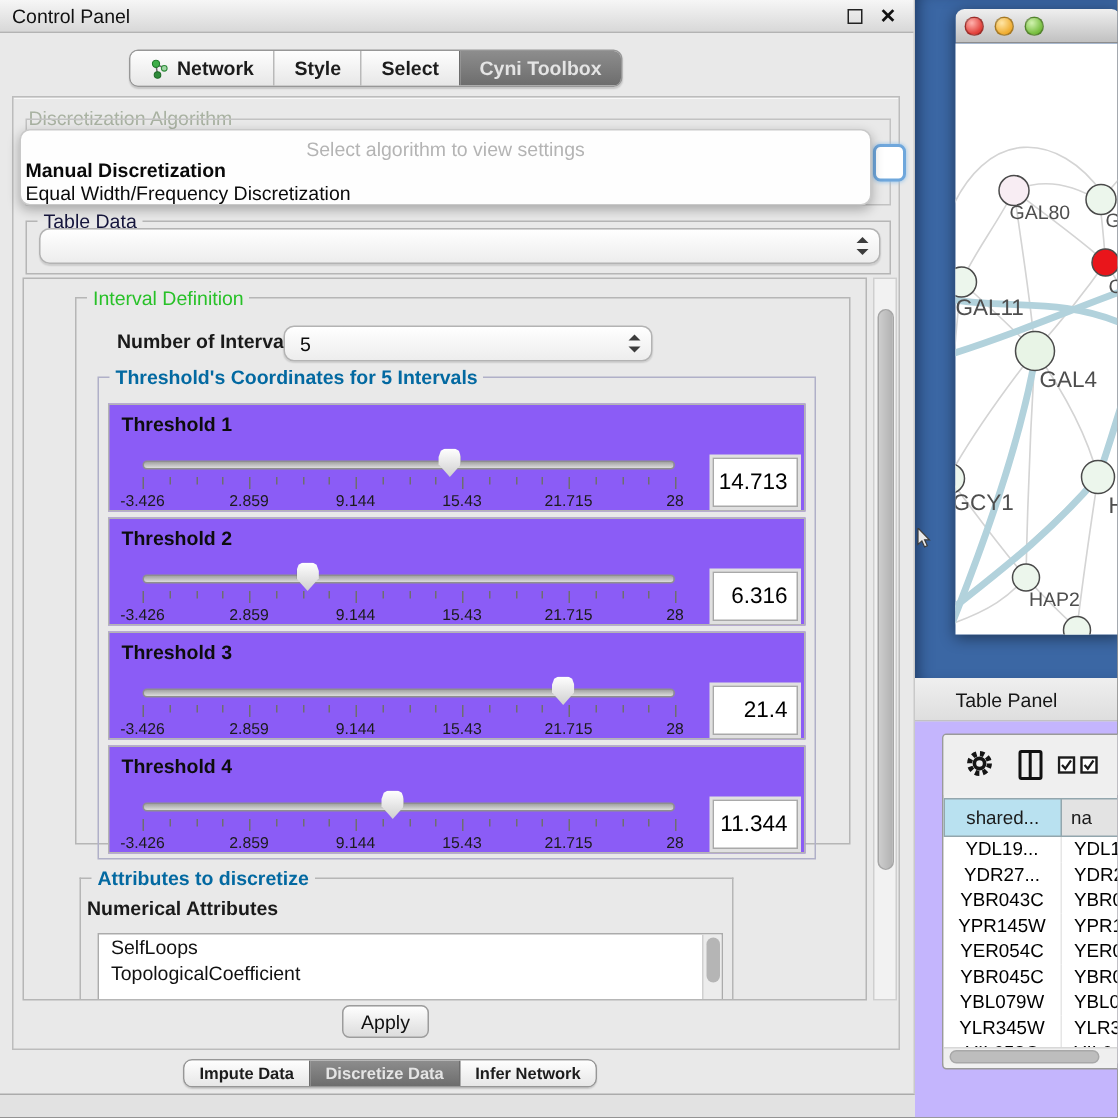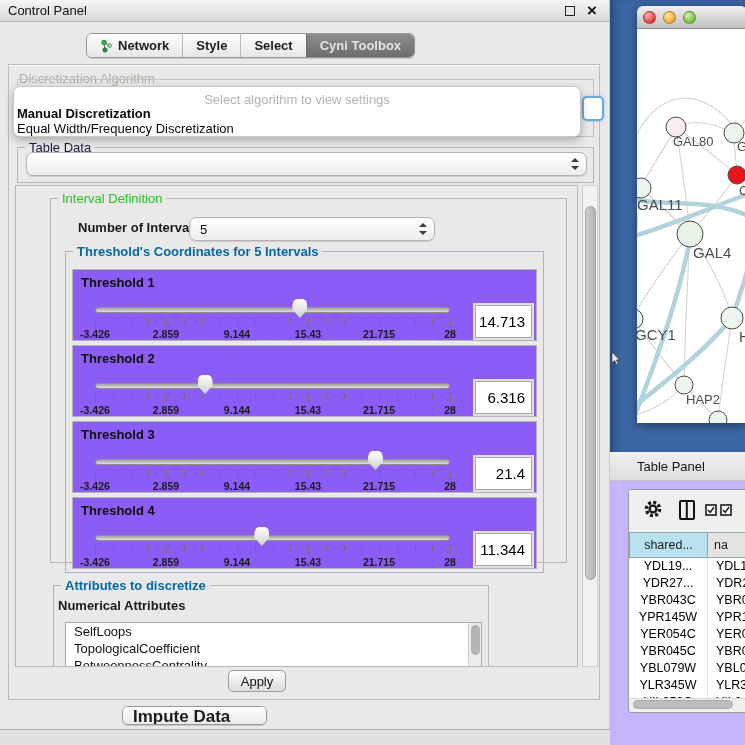--- a/index.html
+++ b/index.html
@@ -19,21 +19,21 @@
   .cp-close { position:absolute; right:12px; top:0px; font-size:17px; font-weight:bold; color:#111; line-height:22px; }
   
   .seg { position:absolute; display:flex; border:1px solid #979797; border-radius:6px; overflow:hidden;
     background:linear-gradient(#fdfdfd,#e9e9e9); box-shadow:0 1px 1px rgba(0,0,0,.15); }
   .seg .tab { display:flex; align-items:center; gap:5px; padding:0 13px; font-weight:bold; color:#1c1c1c;
     background:linear-gradient(#fefefe,#e7e7e7); border-left:1px solid #b9b9b9; cursor:default; white-space:nowrap; }
   .seg .tab:first-child { border-left:none; }
   .seg .tab.sel { background:linear-gradient(#8d8d8d,#6d6d6d); color:#e4e4e4; border-left-color:#6d6d6d; }
   .seg .tab.sel + .tab { border-left-color:#6d6d6d; }
   #top-tabs { left:86px; top:33px; height:25px; font-size:13px; }
-  #bottom-tabs { left:122px; top:706px; height:19px; font-size:17px;flex-direction:column; }
+  #bottom-tabs { left:122px; top:706px; height:19px; font-size:11px; }
   #bottom-tabs .tab { padding:0 10px; }
   
   .outer-panel { position:absolute; left:8px; top:64px; width:592px; height:636px;
     border:1px solid #bcbcbc; background:#e9e9e9; box-shadow:inset 0 1px 0 #f8f8f8; }
   .algo-title { position:absolute; left:10px; top:6px; color:#a9b2a2; font-size:13px; }
   .algo-border { position:absolute; left:8px; top:14px; width:577px; height:58px; border:1px solid #c2c2c2; }
   .combo-fragment { position:absolute; left:573px; top:31px; width:22px; height:25px;
     background:#fff; border:2px solid #6fa7dc; border-radius:5px; box-shadow:0 0 3px #8fc0ea; }
   
   .popup { position:absolute; left:4px; top:21px; width:568px; height:51px; background:#fefefe;
@@ -67,21 +67,21 @@
   
   .thr-box { position:absolute; left:6px; width:465px; height:72px; border:1px solid #b4b4b4; background:#8b5cf6; }
   .thr-label { position:absolute; left:8px; top:5px; font-weight:bold; font-size:13px; color:#0d0d0d; }
   .thr-track { position:absolute; left:22px; top:37px; width:355px; height:6px; border:1px solid #8f8f8f;
     border-radius:3px; background:linear-gradient(#a3a3a3,#dcdcdc); }
   .thr-thumb { position:absolute; top:29px; width:15px; height:19px;
     background:linear-gradient(#ffffff,#cfcfcf); filter:drop-shadow(0 0 0.6px #6f6f6f);
     clip-path:polygon(0 30%, 10% 8%, 28% 0, 72% 0, 90% 8%, 100% 30%, 100% 55%, 50% 100%, 0 55%); }
   .tick { position:absolute; top:48px; width:1px; height:5px; background:#6e6e6e; }
   .tick.major { height:8px; }
-  .tick-label { position:absolute; top:58px; transform:translateX(-50%); font-size:10.5px; font-weight:bold; color:#1b1b1b; white-space:nowrap; }
+  .tick-label { position:absolute; top:58px; transform:translateX(-50%); font-size:10.5px; font-weight:normal; color:#1b1b1b; white-space:nowrap; }
   .thr-value { position:absolute; left:402px; top:35px; width:57px; height:33px; background:#fff;
     border:1px solid #a9a9a9; box-shadow:0 0 0 2px #e0e0e0; font-size:15px; color:#000;
     text-align:right; padding:7px 6px 0 0; }
   
   .attrs-sub { position:absolute; left:4px; top:12px; font-weight:bold; font-size:13px; }
   .attr-list { position:absolute; left:11px; top:36px; width:417px; height:46px; background:#fff;
     border:1px solid #ababab; overflow:hidden; }
   .attr-item { height:17px; line-height:17px; padding-left:8px; font-size:13px; color:#111; }
   .attr-sb { position:absolute; right:0; top:0; width:13px; height:100%; background:#ececec; border-left:1px solid #d0d0d0; }
   .attr-thumb { position:absolute; left:1.5px; top:2px; width:9px; height:30px; border-radius:5px; background:#b5b5b5; }
@@ -327,21 +327,20 @@
           </div>
         </div>
 
         <div class="group" style="left:37px; top:399px; width:436px; height:90px; border-bottom:none;">
           <span class="group-title gt-blue">Attributes to discretize</span>
           <div class="attrs-sub">Numerical Attributes</div>
           <div class="attr-list">
             <div id="attr-items">
                 <div class="attr-item">SelfLoops</div>
                 <div class="attr-item">TopologicalCoefficient</div>
-                <div class="attr-item">BetweennessCentrality</div>
               </div>
             <div class="attr-sb">
                 <div class="attr-thumb"></div>
               </div>
           </div>
         </div>
       </div>
 
       <div class="v-scrollbar">
         <div class="v-thumb"></div>

